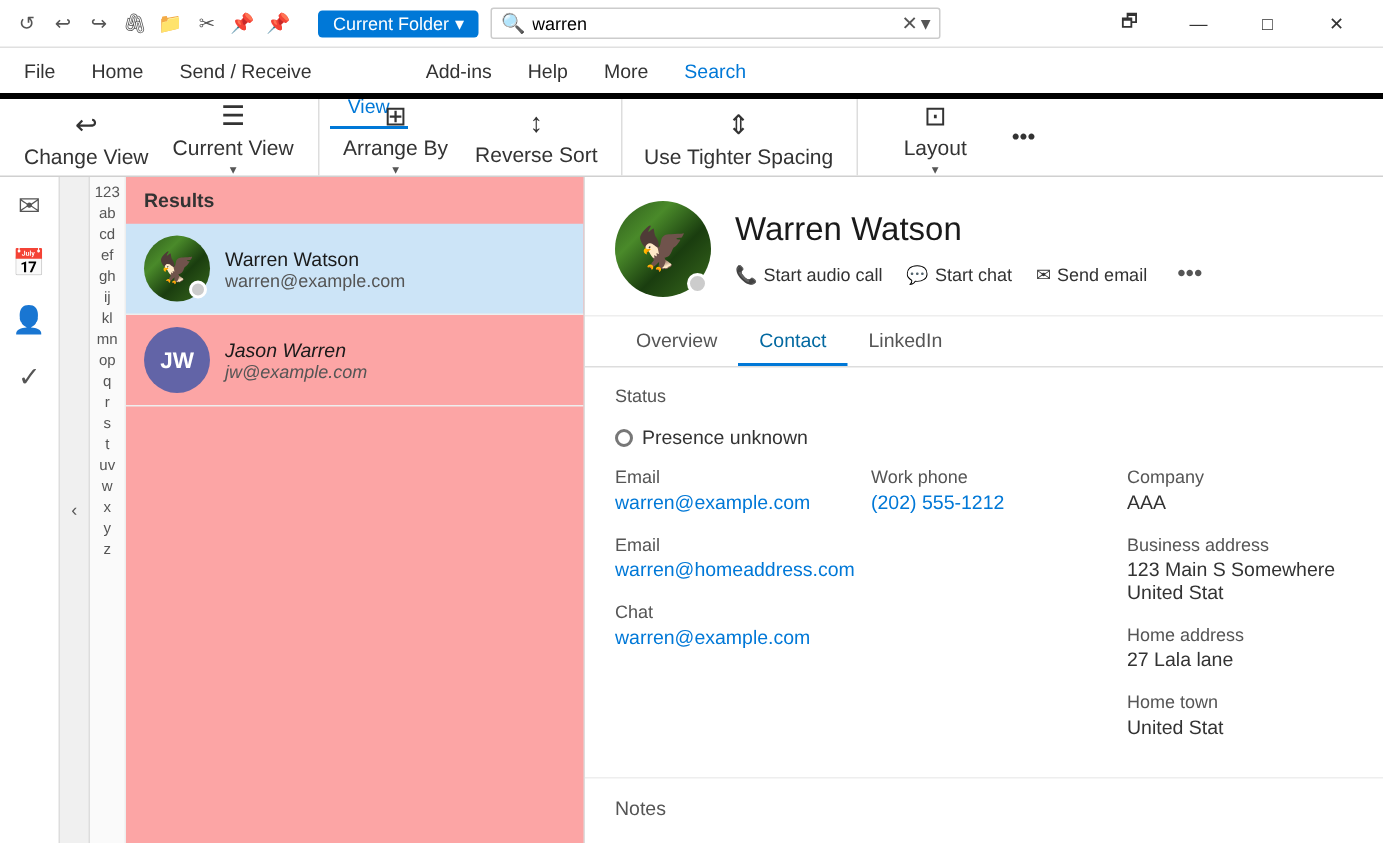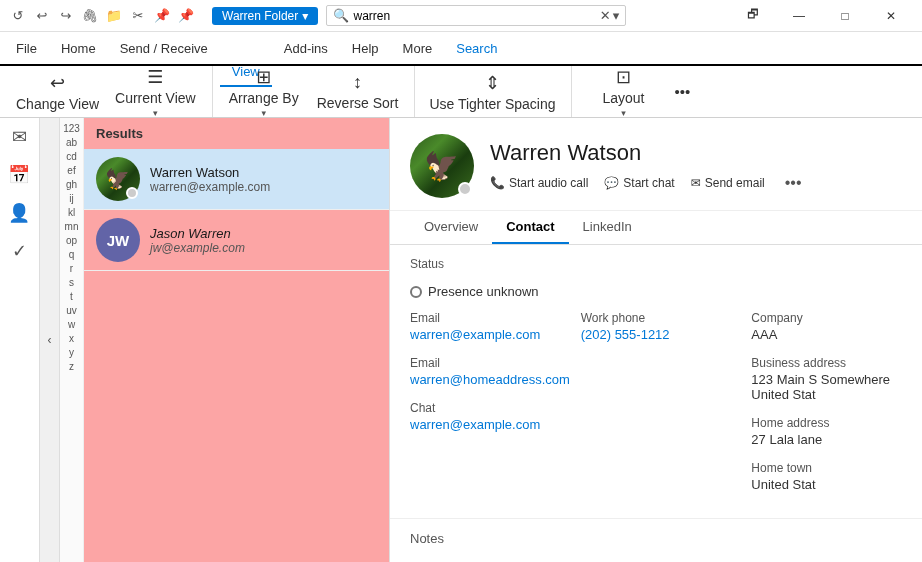--- a/index.html
+++ b/index.html
@@ -12,21 +12,21 @@
     .title-bar-controls { display: flex; align-items: center; gap: 4px; }
     .tb-btn { width: 20px; height: 20px; display: flex; align-items: center; justify-content: center; color: #555; cursor: pointer; border: none; background: transparent; font-size: 13px; }
     .title-folder { display: flex; align-items: center; background: #0078d7; color: #fff; padding: 2px 10px; border-radius: 3px; font-size: 12px; gap: 4px; cursor: pointer; margin: 0 8px; }
     .search-bar { flex: 1; max-width: 300px; display: flex; align-items: center; border: 1px solid #ccc; border-radius: 2px; background: #fff; padding: 2px 6px; }
     .search-bar input { border: none; outline: none; font-size: 12px; flex: 1; }
     .window-controls { margin-left: auto; display: flex; }
     .win-btn { width: 46px; height: 32px; display: flex; align-items: center; justify-content: center; cursor: pointer; font-size: 12px; color: #333; }
 
     
     .menu-bar {
-      display: flex; align-items: center; background: #fff; height: 34px; padding: 0 4px; border-bottom: 2px solid #000000;
+      display: flex; align-items: center; background: #fff; height: 34px; padding: 0 4px; border-bottom: 4px solid #000000;
     }
     .menu-item { padding: 6px 12px; cursor: pointer; font-size: 13px; color: #333; }
     .menu-item.active { color: #0078d7; border-bottom: 2px solid #0078d7; margin-top: 48px; }
 
     
     .toolbar {
       display: flex; align-items: center; background: #fff; height: 52px; padding: 0 8px; border-bottom: 1px solid #d0d0d0; gap: 2px;
     }
     .tool-group { display: flex; align-items: center; border-right: 1px solid #ddd; padding-right: 8px; margin-right: 4px; height: 100%; }
     .tool-group:last-child { border-right: none; }
@@ -72,21 +72,21 @@
     .presence-badge { position: absolute; bottom: 2px; right: 2px; width: 14px; height: 14px; border-radius: 50%; background: #ccc; border: 2px solid #fff; }
     .contact-name-area { flex: 1; }
     .contact-name-large { font-size: 22px; font-weight: 400; color: #1a1a1a; }
     .contact-actions { display: flex; align-items: center; margin-top: 8px; gap: 16px; }
     .action-btn { display: flex; align-items: center; gap: 4px; cursor: pointer; color: #333; font-size: 12px; }
     .more-btn { cursor: pointer; color: #555; font-size: 16px; margin-left: 4px; }
 
     
     .contact-tabs { display: flex; border-bottom: 1px solid #ddd; padding: 0 20px; }
     .tab { padding: 8px 14px; cursor: pointer; font-size: 13px; color: #555; border-bottom: 2px solid transparent; }
-    .tab.active { color: #000000; border-bottom: 2px solid #0078d7; font-weight: 700; }
+    .tab.active { color: #0369a1; border-bottom: 2px solid #0078d7; font-weight: 400; }
 
     
     .contact-details { padding: 12px 20px; }
     .status-section { margin-bottom: 12px; }
     .section-label { font-size: 12px; color: #555; margin-bottom: 4px; }
     .presence-row { display: flex; align-items: center; gap: 6px; margin-top: 13px; }
     .presence-radio { width: 12px; height: 12px; border-radius: 50%; border: 2px solid #777; display: inline-block; }
     .presence-text { font-size: 13px; color: #333; }
 
     .details-grid { display: flex; gap: 20px; }
@@ -142,21 +142,21 @@
   <div class="title-bar-controls">
     <button class="tb-btn">↺</button>
     <button class="tb-btn">↩</button>
     <button class="tb-btn">↪</button>
     <button class="tb-btn">🖇</button>
     <button class="tb-btn">📁</button>
     <button class="tb-btn">✂</button>
     <button class="tb-btn">📌</button>
     <button class="tb-btn" style="margin-right:4px;">📌</button>
     <div class="title-folder">
-      <span>Warren Folder</span>
+      <span>Current Folder</span>
       <span>▾</span>
     </div>
   </div>
   <div class="search-bar">
     <span style="color:#555;margin-right:4px;">🔍</span>
     <input type="text" value="warren" style="">
     <span style="color:#555;cursor:pointer;">✕</span>
     <span style="color:#555;cursor:pointer;margin-left:2px;">▾</span>
   </div>
   <div class="window-controls">

